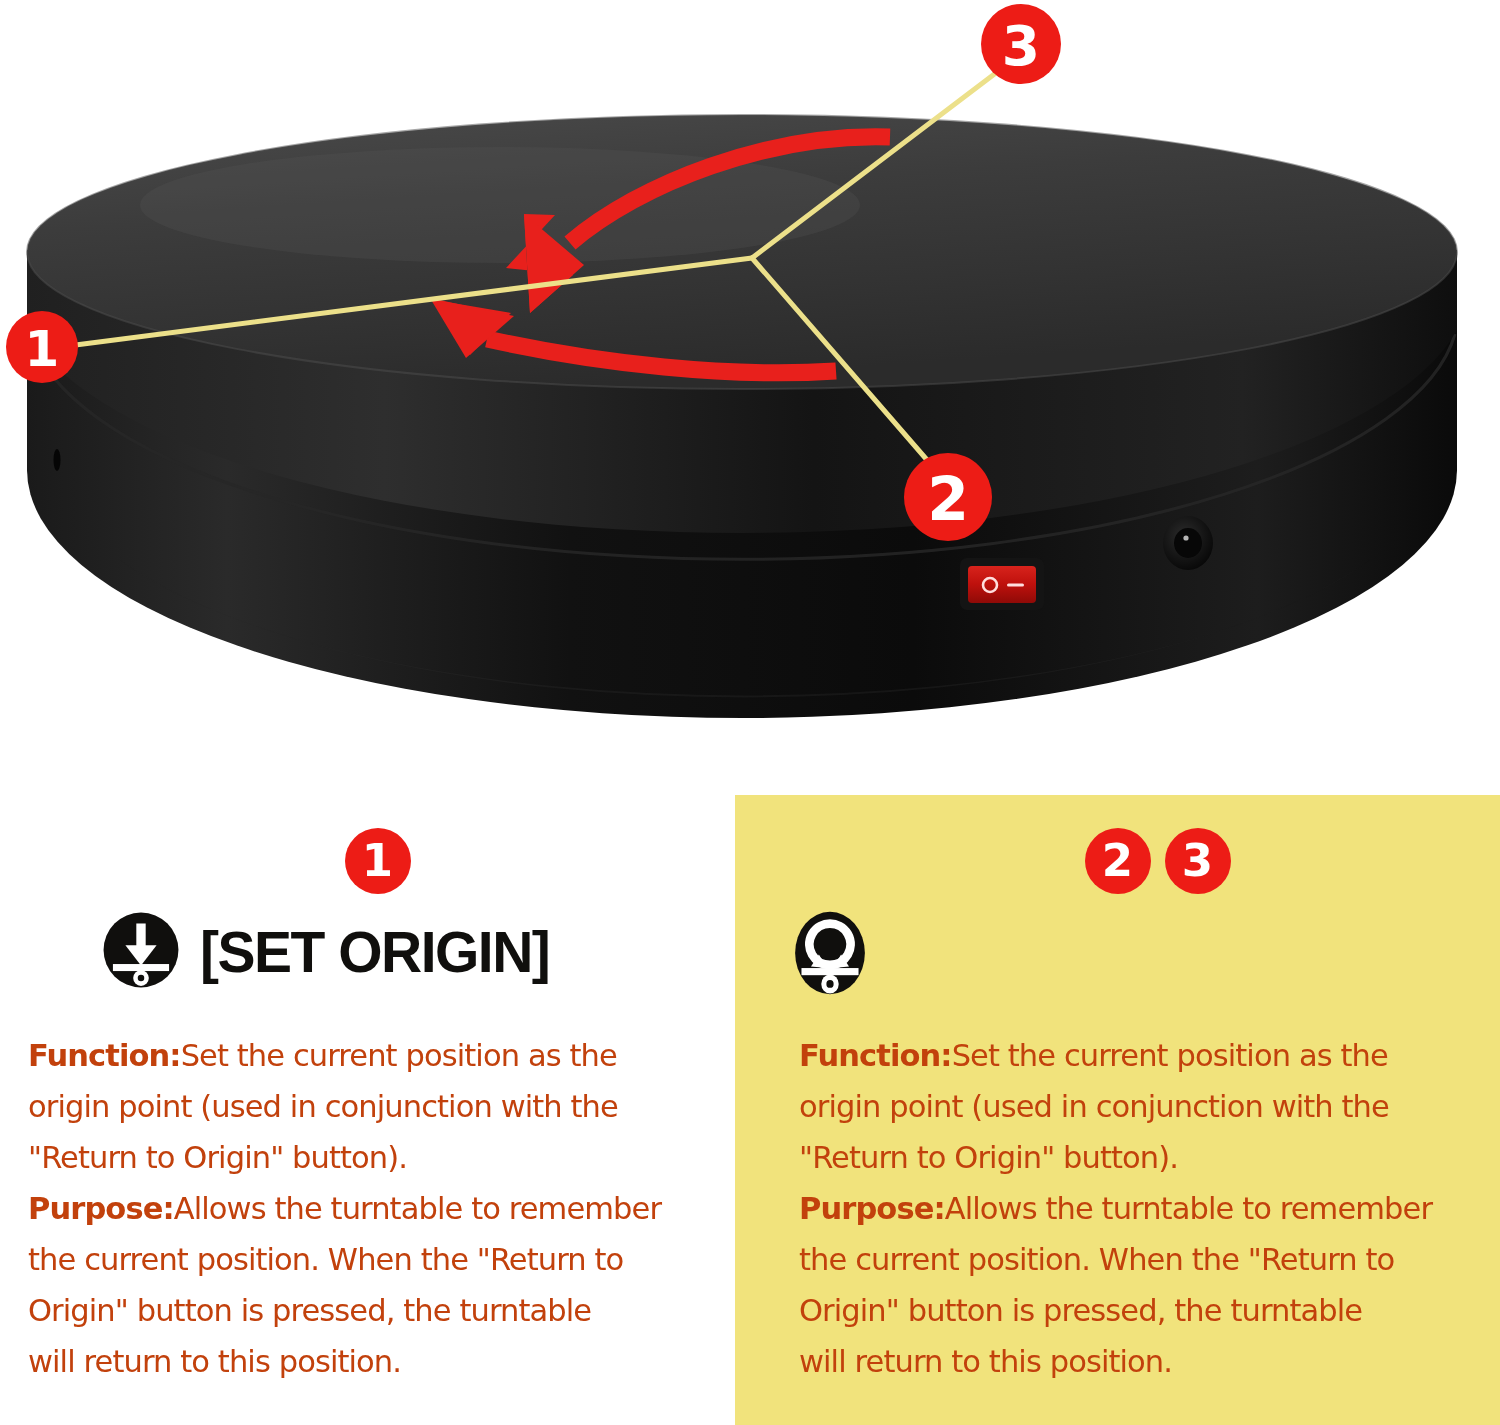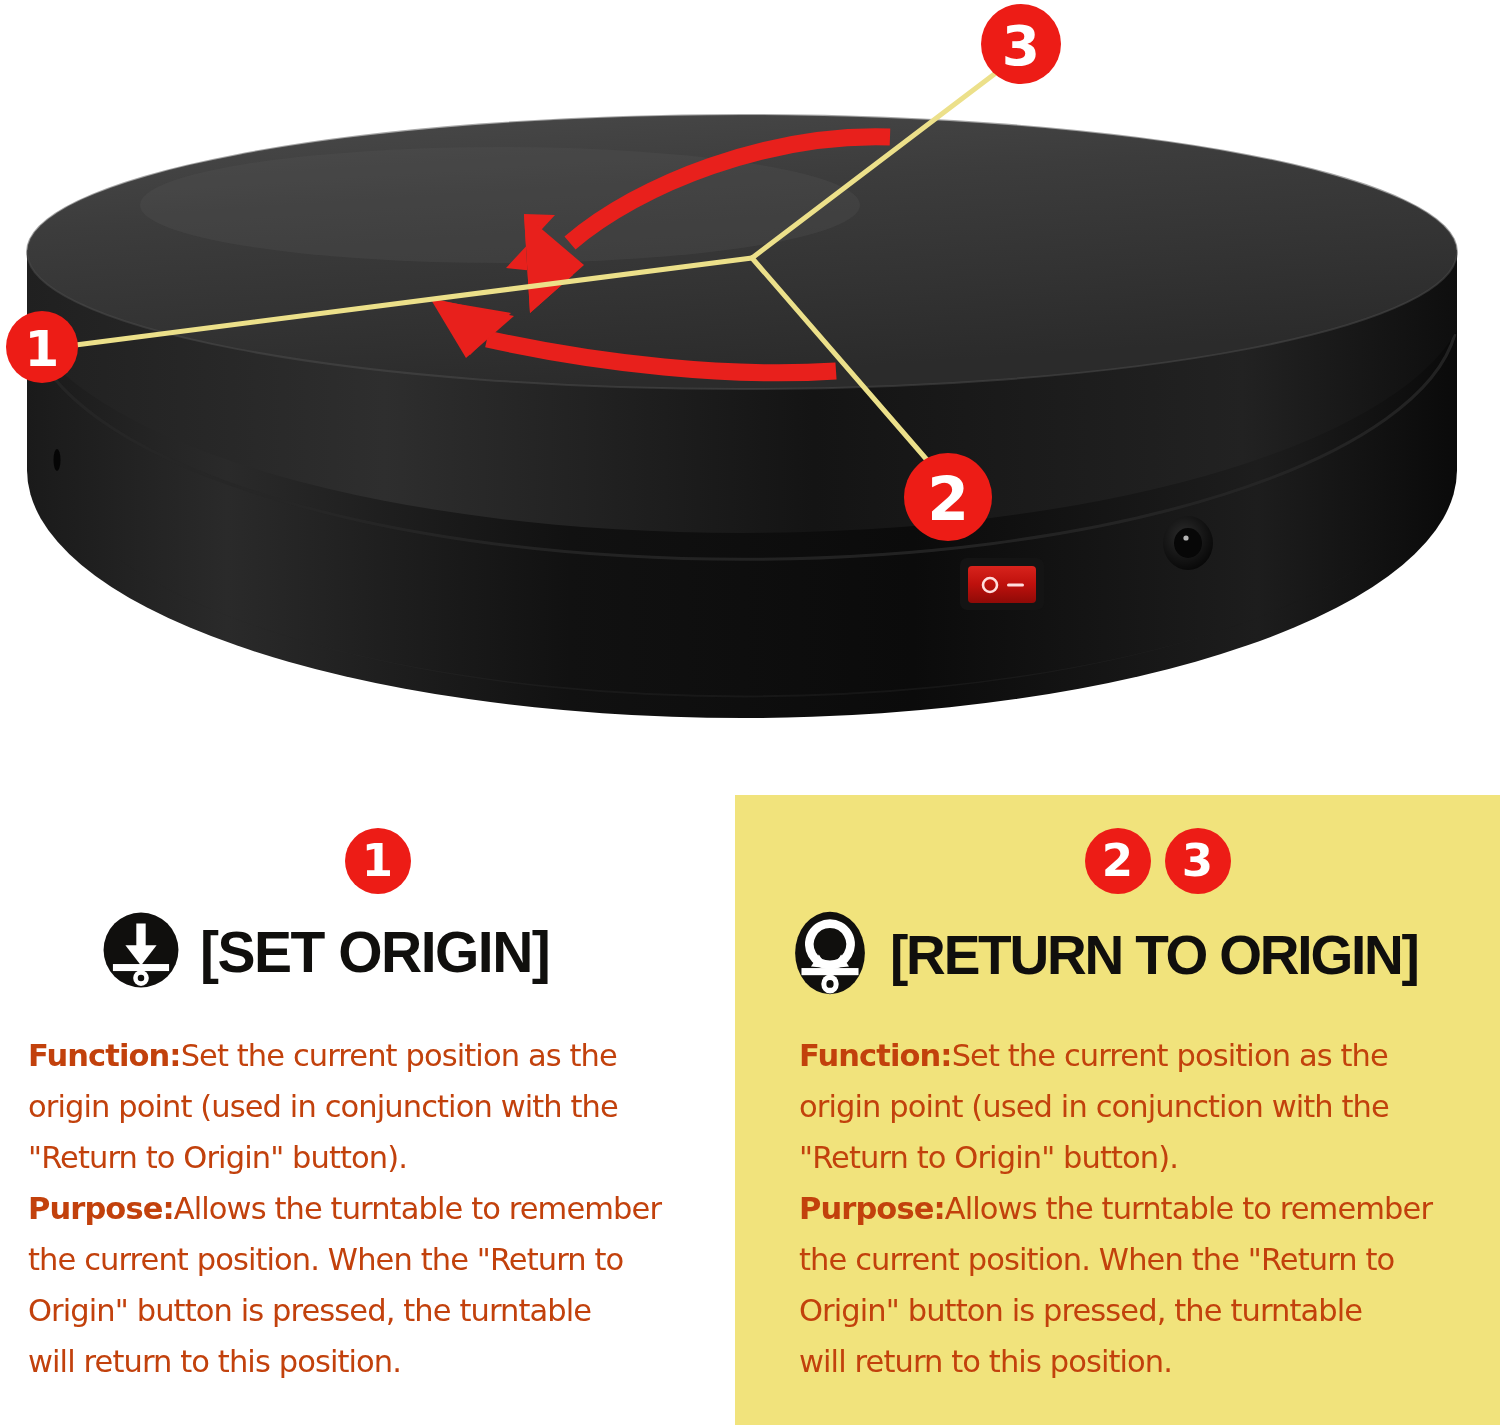--- a/index.html
+++ b/index.html
@@ -276,21 +276,20 @@
         <svg width="80" height="84" viewBox="0 0 100 106">
           <ellipse cx="50" cy="53" rx="44" ry="52" fill="#100f0d"></ellipse>
           <path d="M 50,16 A 26,26 0 1 1 49.9,16 Z" fill="none" stroke="#ffffff" stroke-width="11"></path>
           <polygon points="36,55 46,72 26,70" fill="#ffffff"></polygon>
           <polygon points="64,55 54,72 74,70" fill="#ffffff"></polygon>
           <rect x="14" y="72" width="72" height="9" fill="#ffffff"></rect>
           <ellipse cx="50" cy="92" rx="11" ry="12" fill="#ffffff"></ellipse>
           <ellipse cx="50" cy="92" rx="4.6" ry="5" fill="#100f0d"></ellipse>
         </svg>
       </span>
-      <span class="head-title">[RETURN TO ORIGIN]</span>
     </div>
 
     <div class="body-text">
       <span class="ln"><b>Function:</b><span>Set the current position as the</span></span>
       <span class="ln">origin point (used in conjunction with the</span>
       <span class="ln">"Return to Origin" button).</span>
       <span class="ln"><b>Purpose:</b><span>Allows the turntable to remember</span></span>
       <span class="ln">the current position. When the "Return to</span>
       <span class="ln">Origin" button is pressed, the turntable</span>
       <span class="ln">will return to this position.</span>

